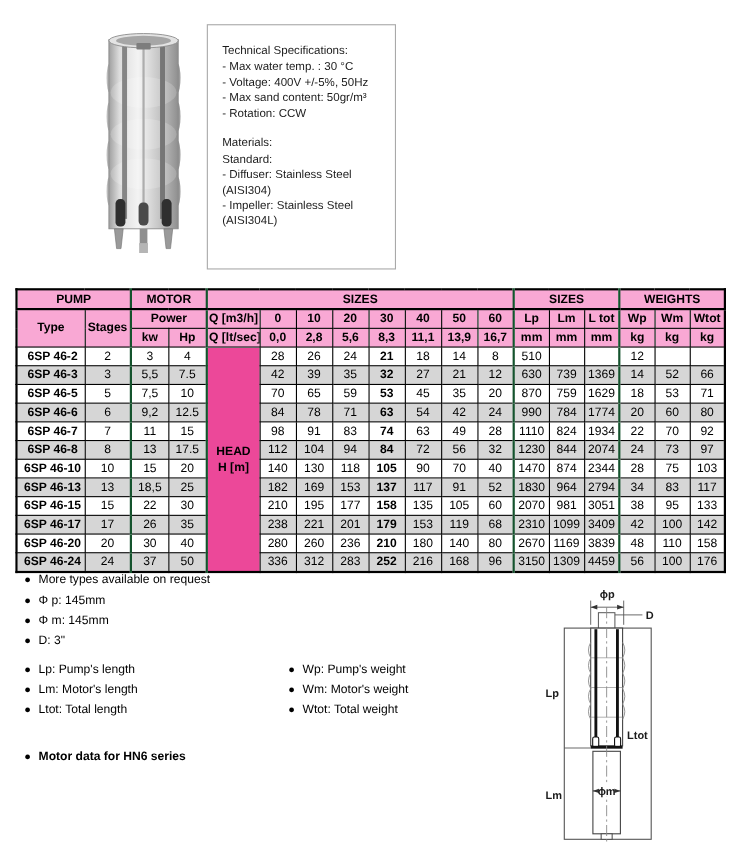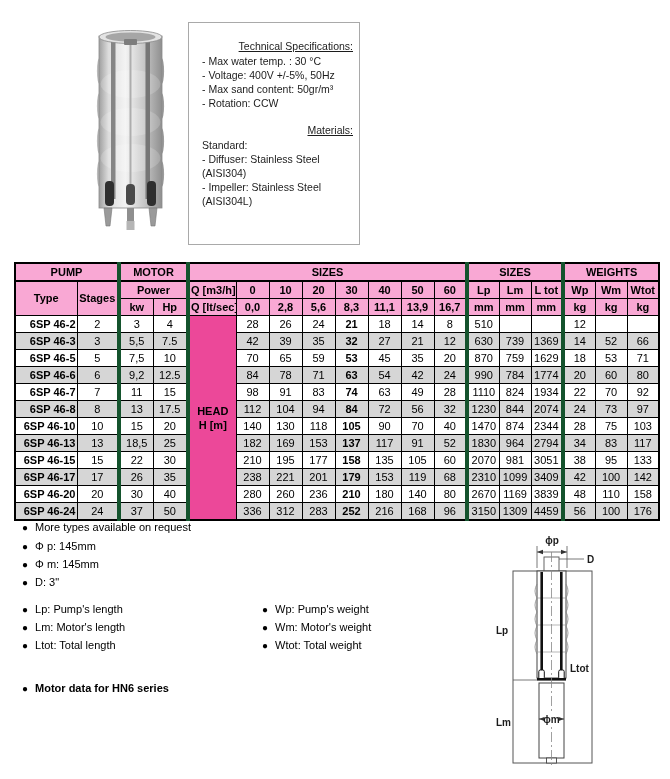--- a/index.html
+++ b/index.html
@@ -7,36 +7,36 @@
     width:670px;height:779px;position:relative;background:#ffffff;
     font-family:"Liberation Sans", sans-serif;color:#000;
   }
   
   .pump-photo{position:absolute;left:88px;top:26px;}
   .tech-box{
     position:absolute;left:188px;top:22px;width:172px;height:223px;
     border:1px solid #a9a9a9;box-sizing:border-box;
     padding:16px 6px 0 13px;font-size:10.5px;line-height:14px;color:#1c1c1c;
   }
-  .tech-box .sec-title{text-decoration:underline;margin-bottom:1px;text-align:right;}
+  .tech-box .sec-title{margin-bottom:1px;}
   .tech-box .spacer{height:13px;}
   
   table.spec{
     position:absolute;left:14px;top:262px;width:644px;
     border-collapse:collapse;table-layout:fixed;
     font-size:11px;border:2px solid #000;
   }
   table.spec th,table.spec td{
     border:1px solid #000;text-align:center;padding:0 1px;
     height:16px;line-height:15px;overflow:hidden;white-space:nowrap;
   }
   table.spec .hdr th{background:#f9a8d4;font-weight:bold;}
   table.spec .group-row th{border-bottom:2px solid #000;}
-  table.spec .gsep{border-left:4px solid #14532d;}
-  table.spec td.type{text-align:right;padding-left:4px;font-weight:bold;}
+  table.spec .gsep{border-left:2px solid #14532d;}
+  table.spec td.type{text-align:center;padding-left:4px;font-weight:bold;}
   table.spec tr.alt td{background:#d6d6d6;}
   table.spec td.q30{font-weight:bold;}
   table.spec td.headcell{background:#ec4899;font-weight:bold;white-space:pre-line;line-height:14px;}
   
   .note-line{position:absolute;left:22px;display:flex;align-items:baseline;font-size:11px;line-height:13px;}
   .note-line .bullet{font-size:10px;margin-right:7px;}
   .note-line.right{left:262px;}
   .note-line.bold{font-weight:bold;}
   
   .dim-diagram{position:absolute;left:488px;top:506px;}

